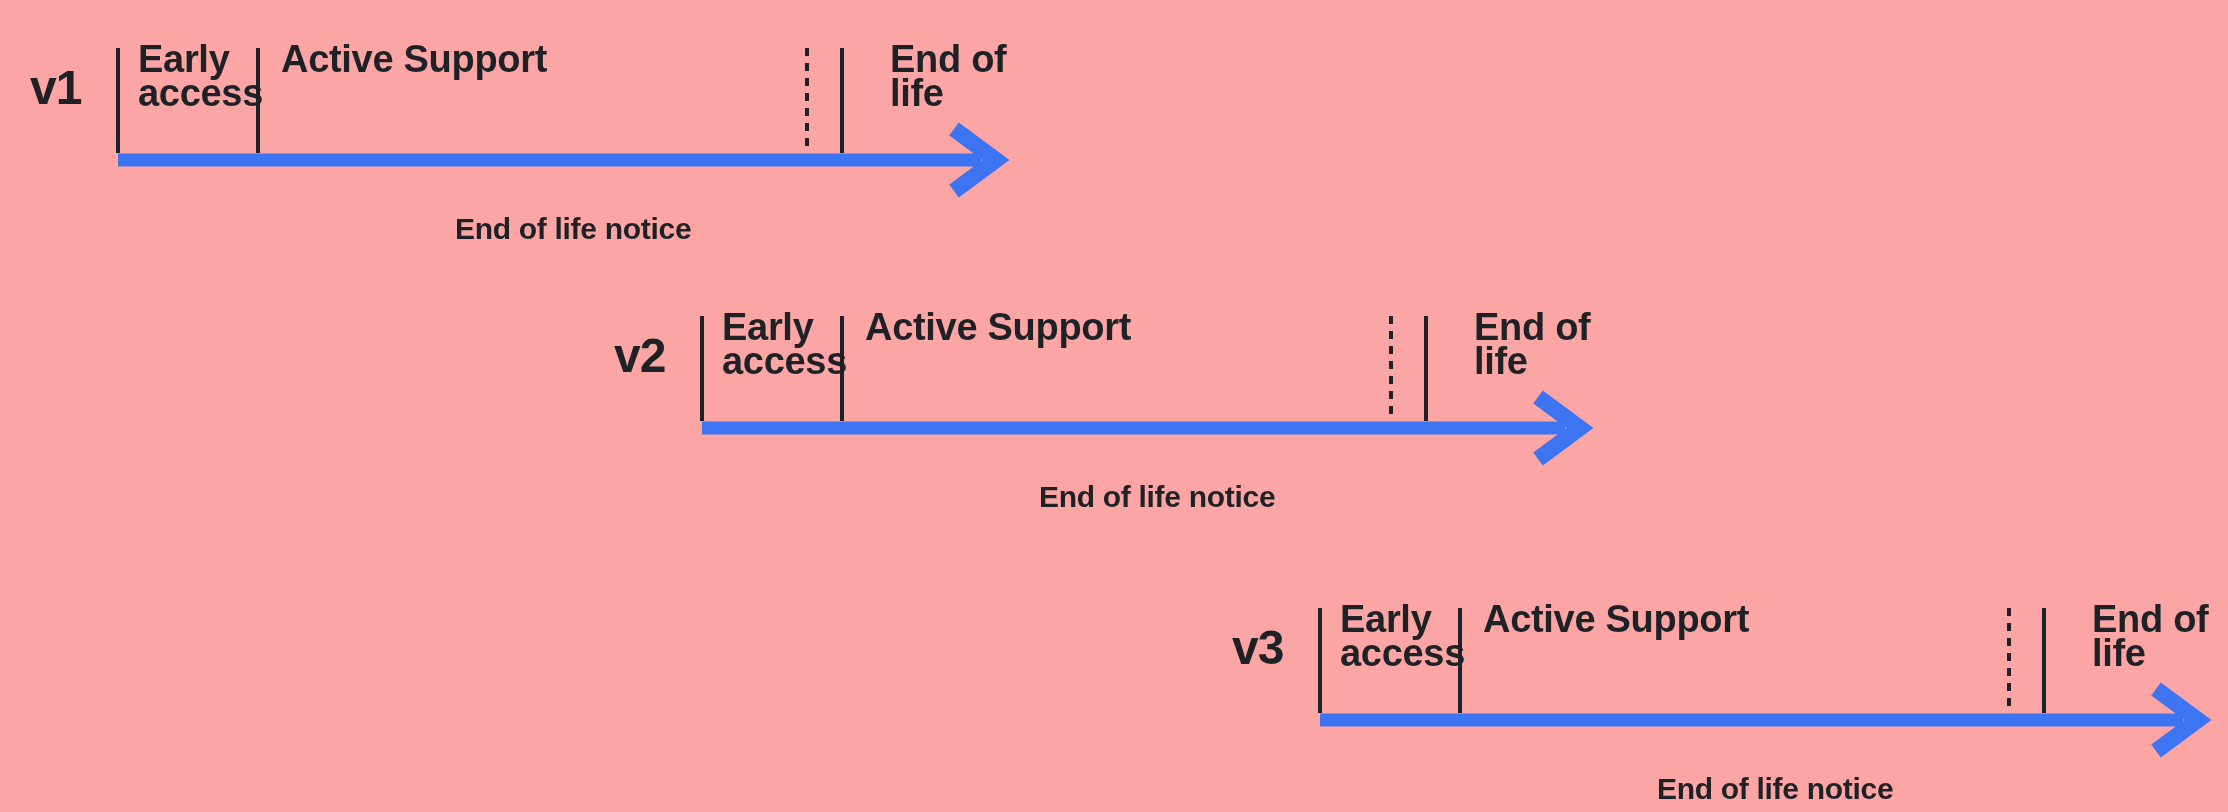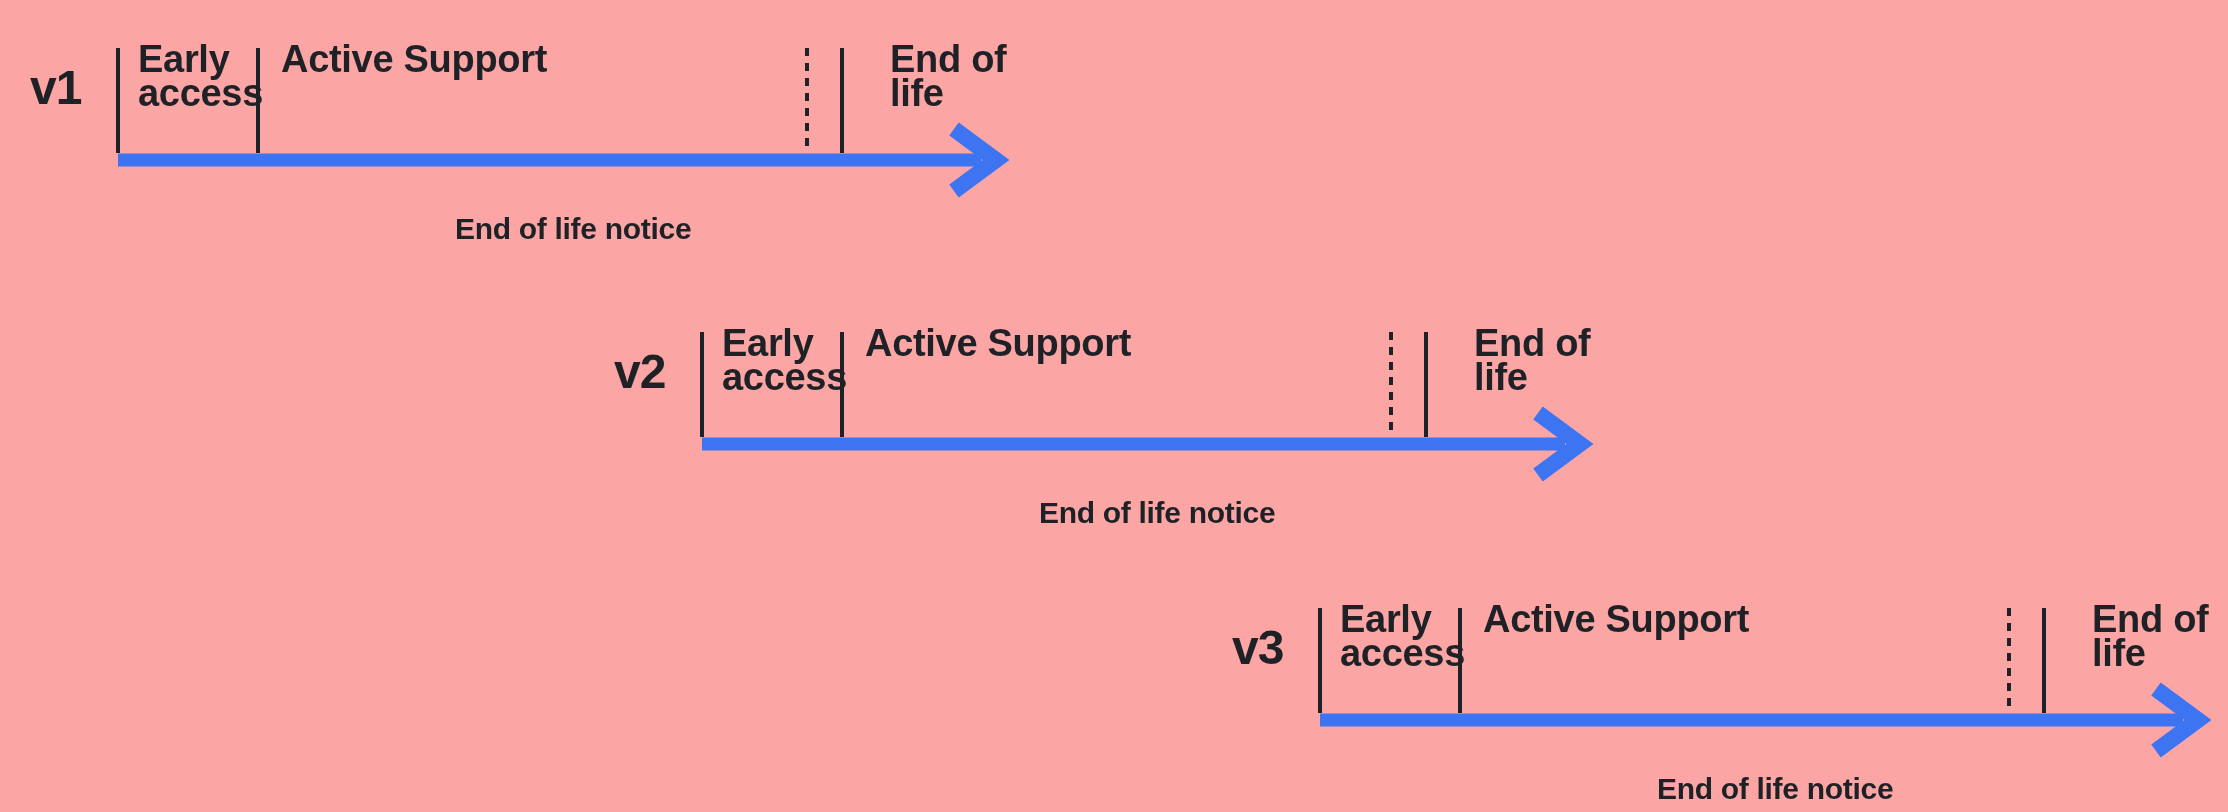--- a/index.html
+++ b/index.html
@@ -6,21 +6,21 @@
   .canvas{
     position:relative;
     width:2228px;height:812px;
     background:#fca5a5;
     font-family:"Liberation Sans","DejaVu Sans",sans-serif;
     color:#1e2227;
     overflow:hidden;
   }
   .timeline{position:absolute;width:1060px;height:235px;}
   .tl-v1{left:0px;top:0px;}
-  .tl-v2{left:584px;top:284px;}
+  .tl-v2{left:584px;top:268px;}
   .tl-v3{left:1202px;top:560px;}
 
   .version-label{
     position:absolute;left:30px;top:62px;
     font-size:48px;font-weight:bold;line-height:52px;
     letter-spacing:-1px;
   }
   .tick{
     position:absolute;top:48px;width:4px;height:105px;
     background:#1e2227;

